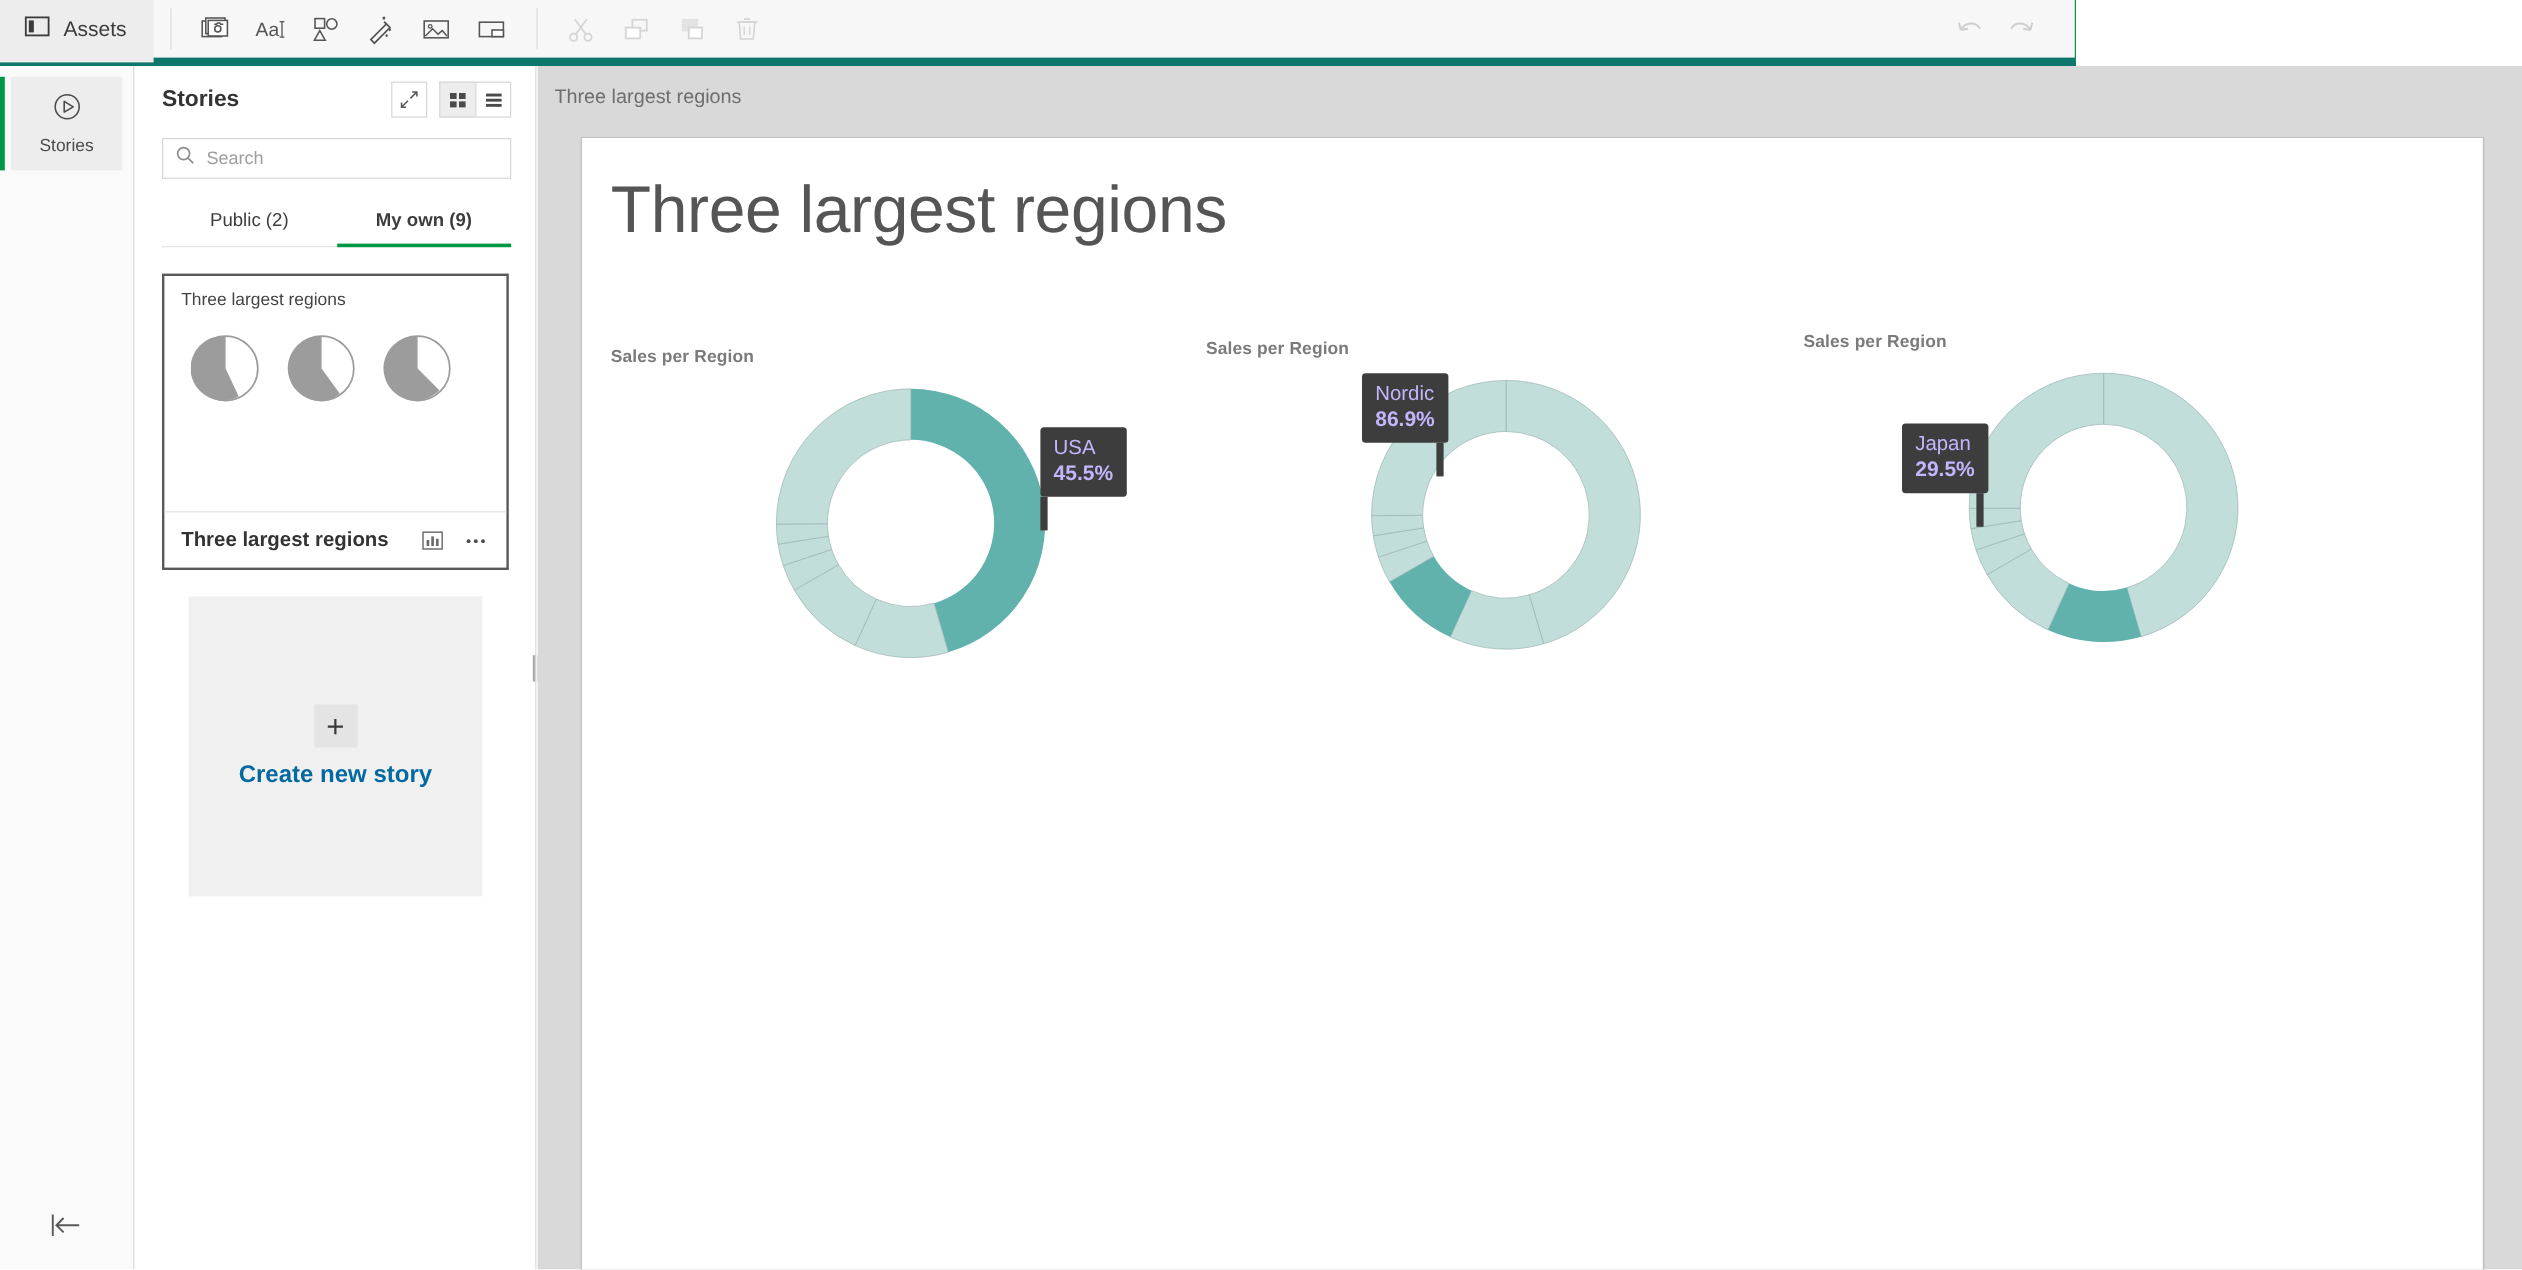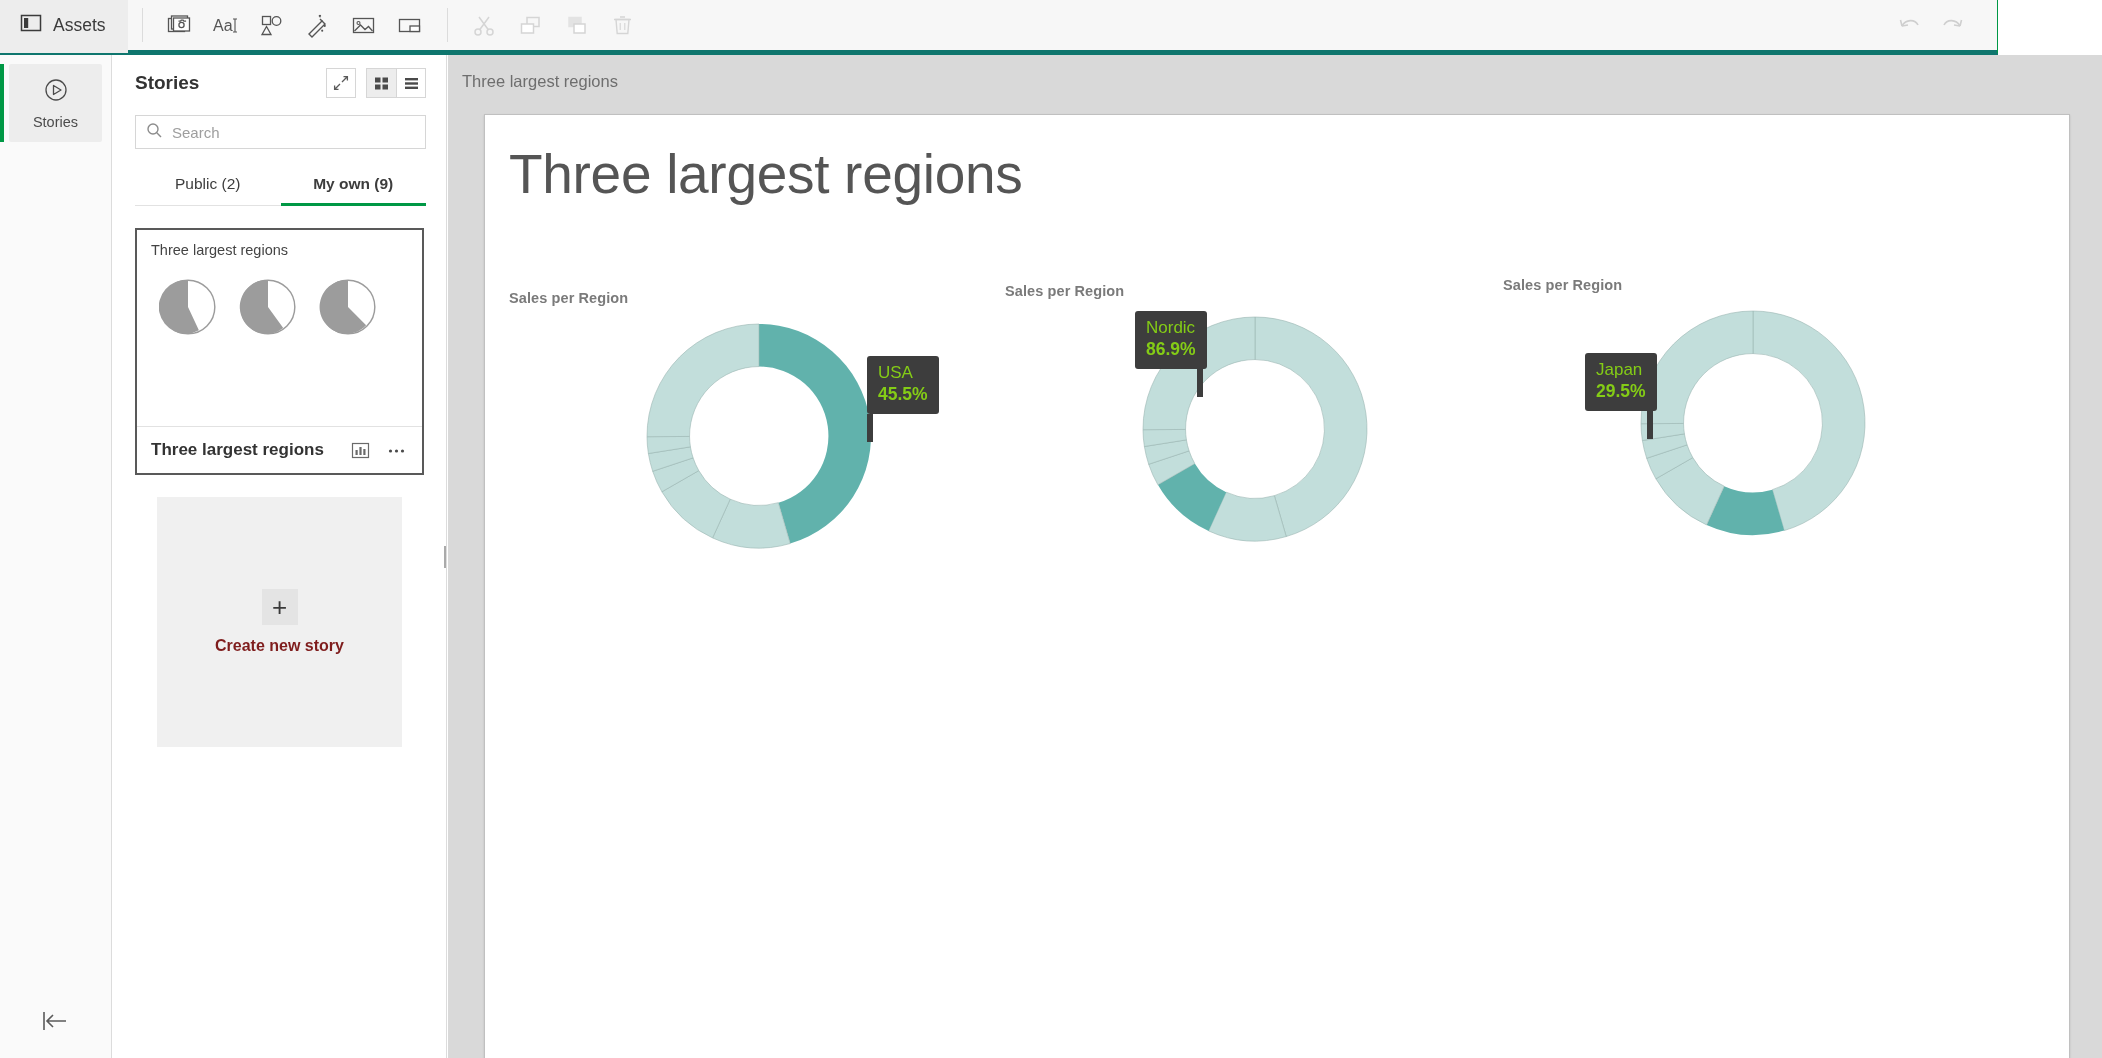--- a/index.html
+++ b/index.html
@@ -6,23 +6,23 @@
   html, body {
     width: 2102px; height: 1058px;
     font-family: "Liberation Sans", sans-serif;
     background: #ffffff;
     overflow: hidden;
   }
   #app { position: relative; width: 2102px; height: 1058px; }
 
   
   .toolbar {
-    position: absolute; top: 0; left: 0; width: 1998px; height: 55px;
+    position: absolute; top: 0; left: 0; width: 1730px; height: 55px;
     background: #f7f7f7;
-    border-bottom: 5px solid #0f766e;
+    border-bottom: 7px solid #0f766e;
     display: flex; align-items: center;
   }
   .assets-btn {
     display: flex; align-items: center; gap: 11px;
     height: 55px; padding: 0 22px 0 20px;
     background: #ededed; cursor: pointer;
   }
   .assets-btn .lbl { font-size: 17.5px; color: #3b3b3b; }
   .tb-sep { width: 1px; height: 34px; background: #dcdcdc; margin: 0 14px; }
   .tb-btn {
@@ -118,21 +118,21 @@
   .create-card {
     margin: 22px 22px 0 22px; height: 250px; background: #f0f0f0;
     display: flex; flex-direction: column; align-items: center; justify-content: center;
     gap: 12px; cursor: pointer;
   }
   .plus-sq {
     width: 36px; height: 36px; background: #e4e4e4;
     display: flex; align-items: center; justify-content: center;
     font-size: 26px; color: #3a3a3a; line-height: 1;
   }
-  .create-lbl { font-size: 16px; font-weight: bold; color: #7f1d1d; }
+  .create-lbl { font-size: 20px; font-weight: bold; color: #0369a1; }
 
   .resizer {
     position: absolute; left: 440px; top: 55px; width: 14px; height: 1003px;
     display: flex; align-items: center; justify-content: center; cursor: col-resize;
   }
   .resizer i { display: block; width: 2px; height: 22px; background: #aaa; margin: 0 1px; }
 
   
   .workspace {
     position: absolute; top: 55px; left: 448px; width: 1654px; height: 1003px;
@@ -149,21 +149,21 @@
   .canvas-title {
     position: absolute; left: 24px; top: 27px;
     font-size: 55px; color: #555; font-weight: normal; letter-spacing: -0.3px;
   }
   .chart-block { position: absolute; }
   .chart-caption {
     font-size: 14.5px; font-weight: bold; color: #7a7a7a; letter-spacing: .1px;
   }
   .donut-holder { position: relative; }
   .tooltip {
-    position: absolute; background: #3d3d3d; color: #84cc16;
+    position: absolute; background: #3d3d3d; color: #c4b5fd;
     padding: 7px 11px 9px 11px; border-radius: 3px; line-height: 1.22;
     white-space: nowrap;
   }
   .tooltip .t1 { font-size: 17px; font-weight: normal; }
   .tooltip .t2 { font-size: 17.5px; font-weight: bold; }
   .tooltip .stem {
     position: absolute; width: 6px; height: 28px; background: #3d3d3d;
   }
 </style>
 </head>

